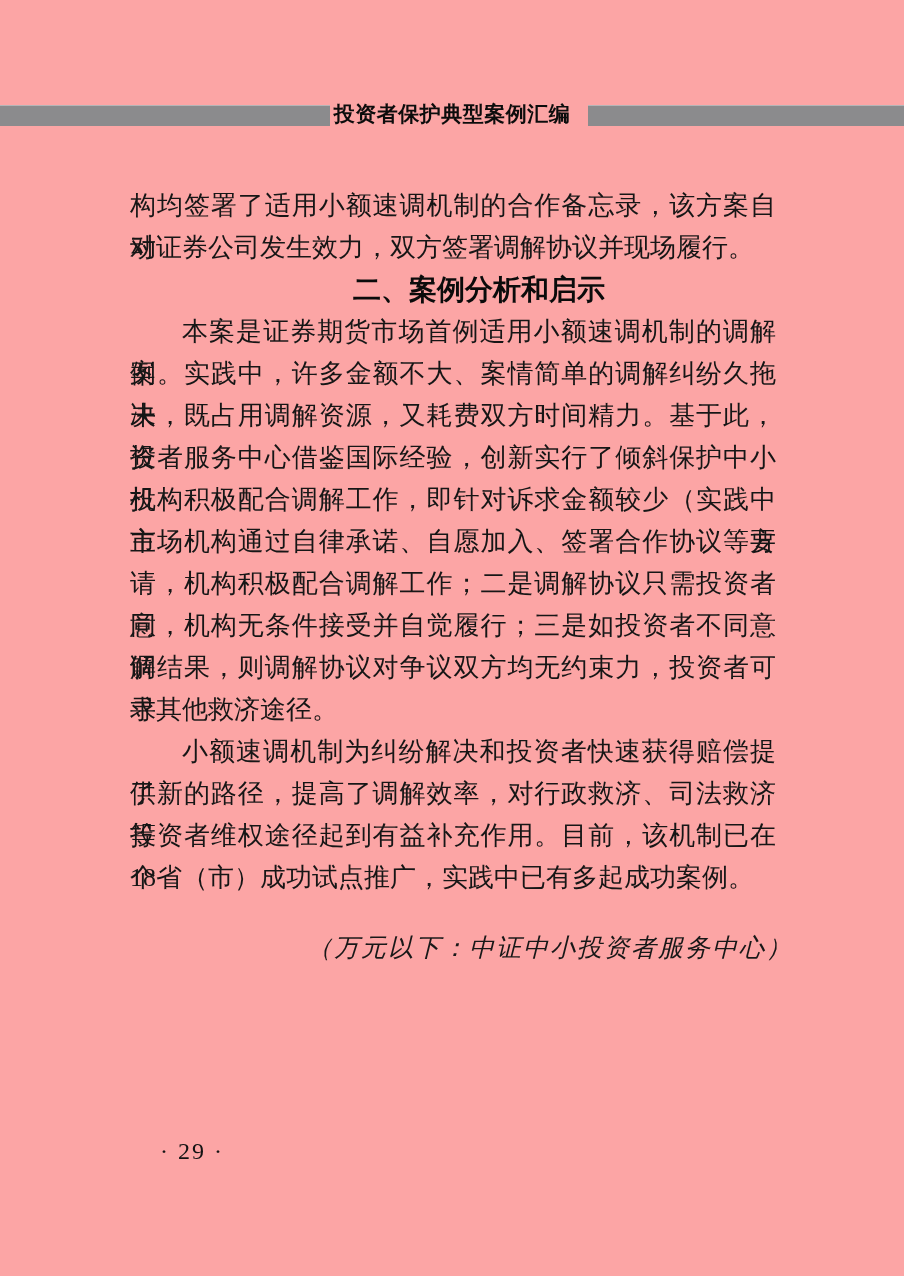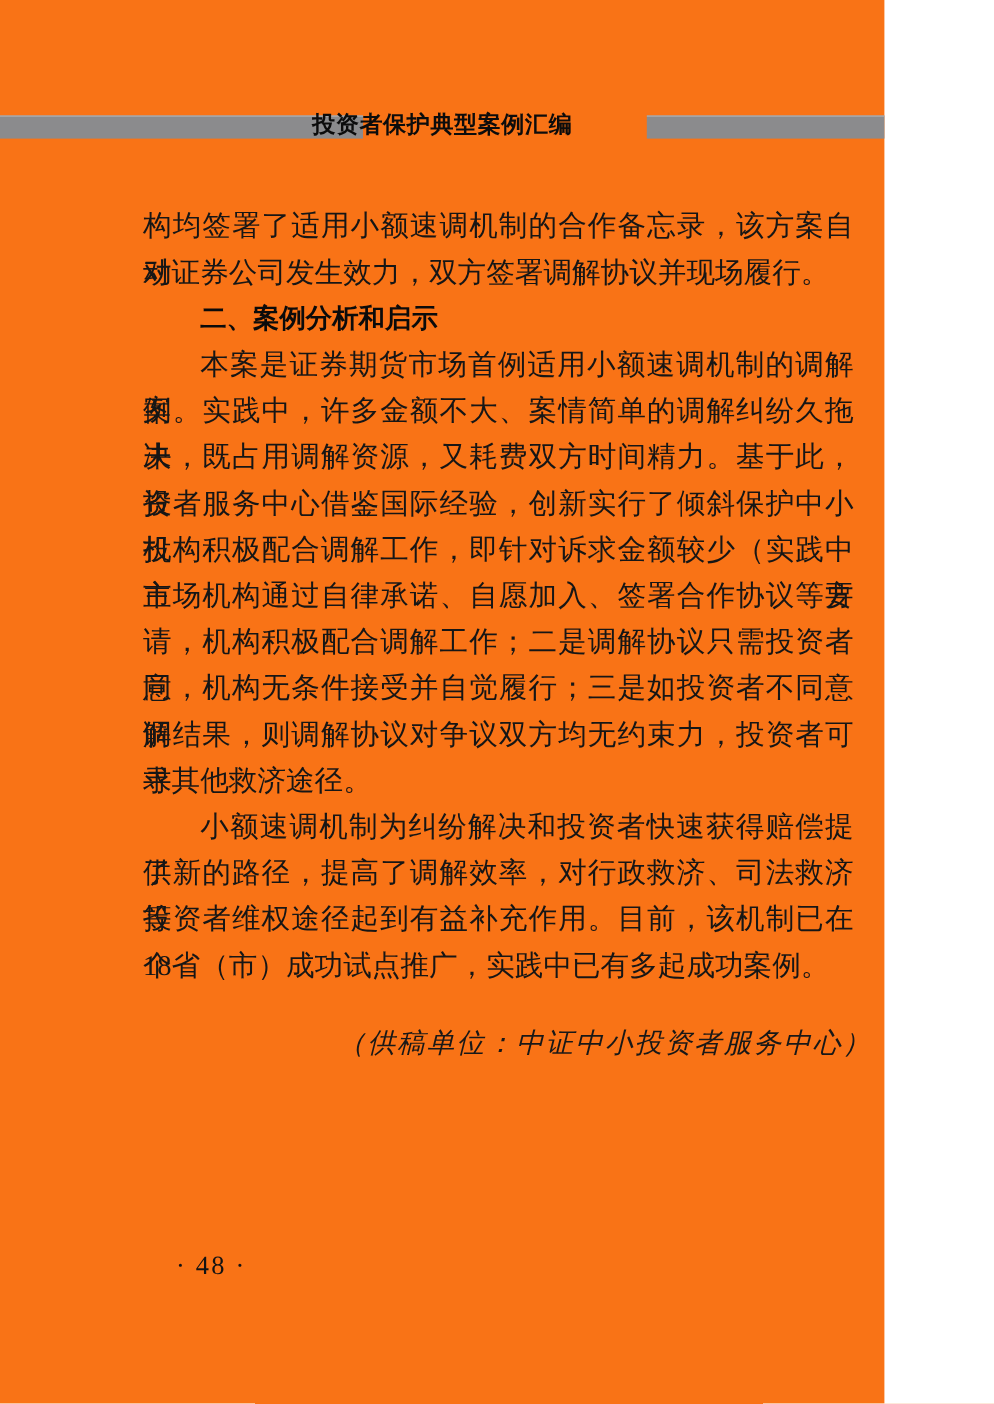--- a/index.html
+++ b/index.html
@@ -2,23 +2,23 @@
 <html><head>
 <meta charset="utf-8">
 <style>
   html, body {
     margin: 0;
     padding: 0;
     background: #ffffff;
   }
   .page {
     position: relative;
-    width: 804px;
+    width: 904px;
     height: 1276px;
-    background: #f97316;
+    background: #fca5a5;
     overflow: hidden;
     font-family: "Liberation Serif", serif;
     color: #131313;
   }
   
   .header-rule {
     position: absolute;
     top: 105px;
     height: 20px;
     background: #8b8b8d;
@@ -56,23 +56,23 @@
   .line.normal,
   .line.indent {
     text-align: justify;
     text-align-last: justify;
   }
   .line.indent { text-indent: 52px; }
   .line.end    { text-align: left; }
   .line.heading {
     font-family: "Liberation Sans", sans-serif;
     font-weight: bold;
-    font-size: 24px;
+    font-size: 28px;
     text-indent: 52px;
-    text-align: left;
+    text-align: center;
     color: #0b0b0b;
   }
   .attribution {
     margin-top: 28px;
     margin-right: -17px;
     text-align: right;
     font-size: 25px;
     line-height: 42px;
     font-style: italic;
     font-family: "DejaVu Serif", serif;
@@ -111,18 +111,18 @@
         <div class="line normal">市场机构通过自律承诺、自愿加入、签署合作协议等方</div>
         <div class="line normal">请，机构积极配合调解工作；二是调解协议只需投资者同</div>
         <div class="line normal">意，机构无条件接受并自觉履行；三是如投资者不同意调</div>
         <div class="line normal">解结果，则调解协议对争议双方均无约束力，投资者可寻</div>
         <div class="line end">求其他救济途径。</div>
         <div class="line indent">小额速调机制为纠纷解决和投资者快速获得赔偿提供</div>
         <div class="line normal">了新的路径，提高了调解效率，对行政救济、司法救济等</div>
         <div class="line normal">投资者维权途径起到有益补充作用。目前，该机制已在 18</div>
         <div class="line end">个省（市）成功试点推广，实践中已有多起成功案例。</div>
       </div>
-    <div class="attribution">（供稿单位：中证中小投资者服务中心）</div>
+    <div class="attribution">（万元以下：中证中小投资者服务中心）</div>
   </div>
 
-  <div class="page-number">· 48 ·</div>
+  <div class="page-number">· 29 ·</div>
 
 </div>
 
 </body></html>

